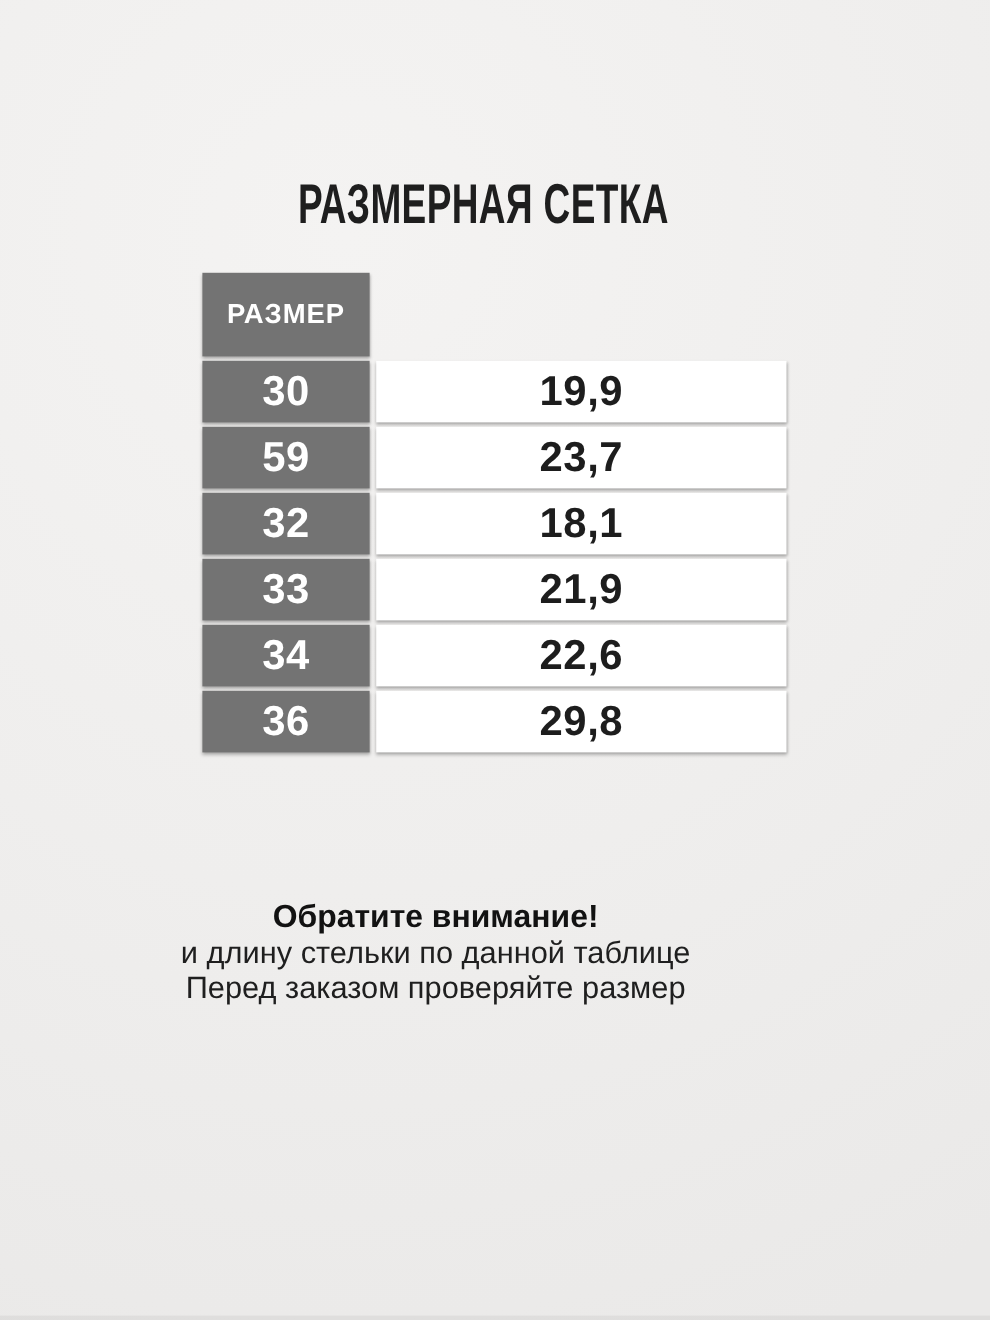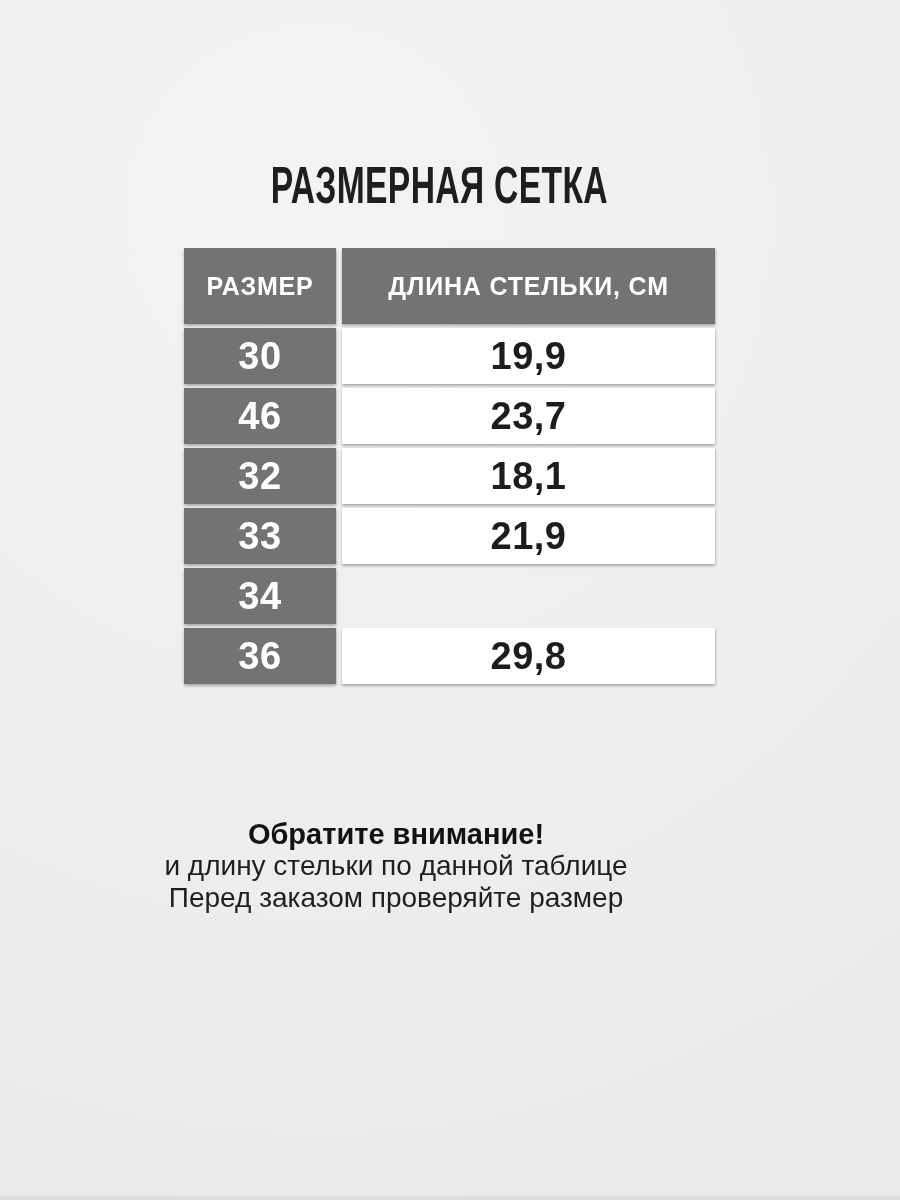--- a/index.html
+++ b/index.html
@@ -110,41 +110,41 @@
 
 <div class="stage">
 
   <div class="title-wrap">
     <span class="title-text">РАЗМЕРНАЯ СЕТКА</span>
   </div>
 
   <div class="size-table">
     <div class="t-row header">
       <div class="cell size-col gray">РАЗМЕР</div>
-      <div class="cell len-col gray">ДЛИНА СТЕЛЬКИ, СМ</div>
     </div>
 
     <div class="t-row data">
       <div class="cell size-col gray">30</div>
       <div class="cell len-col white">19,9</div>
     </div>
     <div class="t-row data">
-      <div class="cell size-col gray">46</div>
+      <div class="cell size-col gray">59</div>
       <div class="cell len-col white">23,7</div>
     </div>
     <div class="t-row data">
       <div class="cell size-col gray">32</div>
       <div class="cell len-col white">18,1</div>
     </div>
     <div class="t-row data">
       <div class="cell size-col gray">33</div>
       <div class="cell len-col white">21,9</div>
     </div>
     <div class="t-row data">
       <div class="cell size-col gray">34</div>
+      <div class="cell len-col white">22,6</div>
     </div>
     <div class="t-row data">
       <div class="cell size-col gray">36</div>
       <div class="cell len-col white">29,8</div>
     </div>
   </div>
 
   <div class="note">
     <div class="note-heading">Обратите внимание!</div>
     <div class="note-line">и длину стельки по данной таблице</div>

